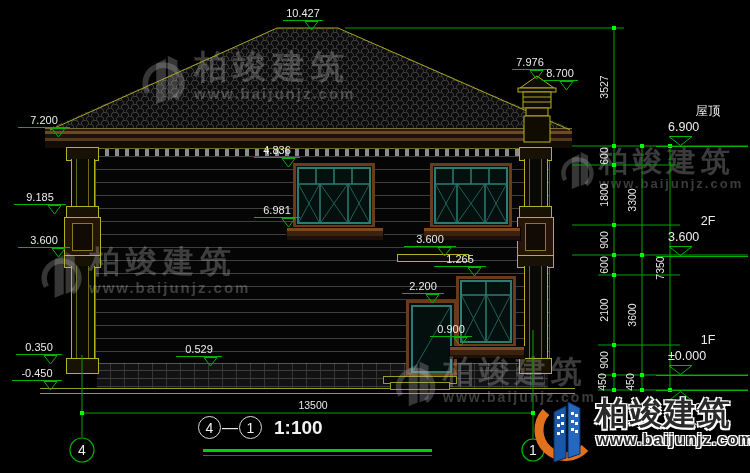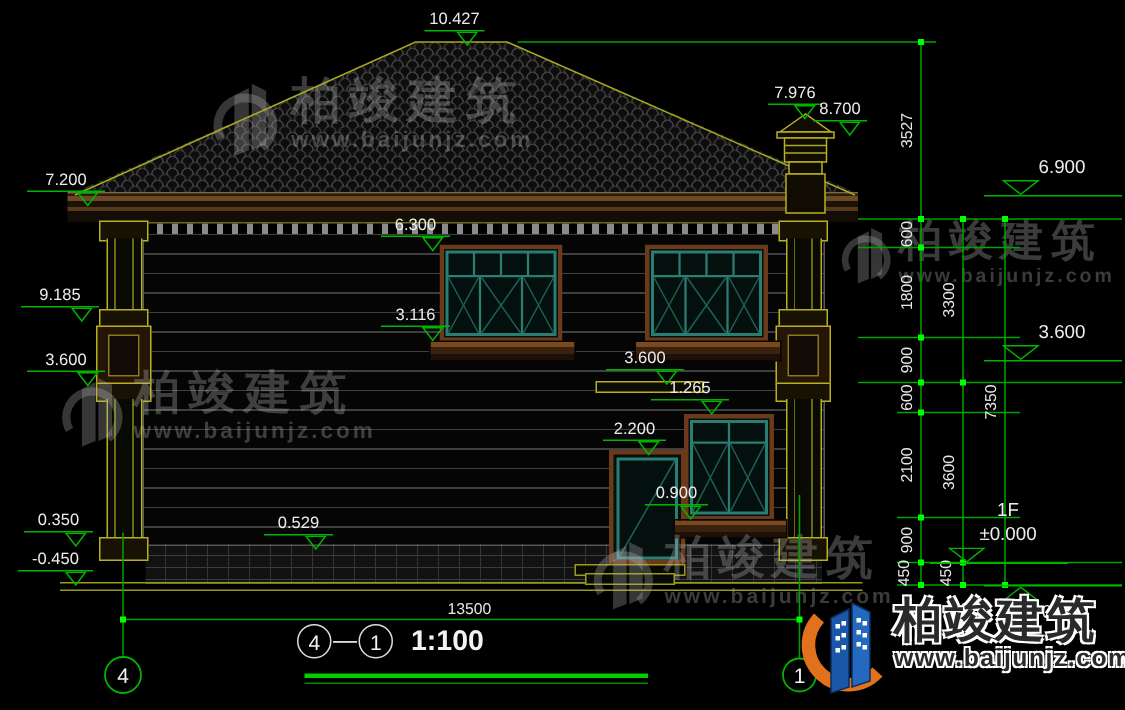--- a/index.html
+++ b/index.html
@@ -53,21 +53,21 @@
 
   
   .em{position:absolute;z-index:7;}
   .em-v{border-bottom:1px solid #00b400;text-align:center;padding:0 2px 1px;
     font-size:11px;color:#ececec;white-space:nowrap;line-height:12px;}
   .tri{display:block;}
   .tri polygon{fill:none;stroke:#00b400;stroke-width:1;}
   .tri-r{margin-left:auto;margin-right:4px;}
   .tri-l{margin-left:12px;}
   .em2 .em-l{font-size:12.5px;color:#ececec;text-align:center;line-height:16px;padding-left:12px;}
-  .em2 .em-v2{font-size:12.5px;color:#ececec;text-align:center;line-height:17px;padding-left:12px;white-space:nowrap;}
+  .em2 .em-v2{font-size:12.5px;color:#ececec;text-align:left;line-height:17px;padding-left:12px;white-space:nowrap;}
   .em2 .em2-line{border-bottom:1px solid #00b400;}
   .em2f .em2f-line{border-top:1px solid #00b400;}
   .trif{transform:rotate(180deg);margin-left:12px;}
   .em2f .em-v2{font-size:12.5px;color:#ececec;text-align:center;line-height:15px;padding-left:12px;}
 
   
   .lw{position:absolute;left:0;top:0;z-index:6;}
   .dline{stroke:#00a400;stroke-width:1;fill:none;}
   .yline{stroke:#a8a820;stroke-width:1;fill:none;}
   .yfill{stroke:#b8b020;stroke-width:1;fill:#100c02;}
@@ -337,33 +337,33 @@
         <polygon points="1,0.5 14,0.5 7.5,9"></polygon>
       </svg>
   </div>
   <div class="em" style="left:18px;top:114px;width:52px;">
     <div class="em-v">7.200</div>
     <svg class="tri tri-r" width="15" height="10" viewBox="0 0 15 10">
         <polygon points="1,0.5 14,0.5 7.5,9"></polygon>
       </svg>
   </div>
   <div class="em" style="left:254px;top:144px;width:46px;">
-    <div class="em-v">6.300</div>
+    <div class="em-v">4.836</div>
     <svg class="tri tri-r" width="15" height="10" viewBox="0 0 15 10">
         <polygon points="1,0.5 14,0.5 7.5,9"></polygon>
       </svg>
   </div>
   <div class="em" style="left:14px;top:191px;width:52px;">
     <div class="em-v">9.185</div>
     <svg class="tri tri-r" width="15" height="10" viewBox="0 0 15 10">
         <polygon points="1,0.5 14,0.5 7.5,9"></polygon>
       </svg>
   </div>
   <div class="em" style="left:254px;top:204px;width:46px;">
-    <div class="em-v">3.116</div>
+    <div class="em-v">6.981</div>
     <svg class="tri tri-r" width="15" height="10" viewBox="0 0 15 10">
         <polygon points="1,0.5 14,0.5 7.5,9"></polygon>
       </svg>
   </div>
   <div class="em" style="left:18px;top:234px;width:52px;">
     <div class="em-v">3.600</div>
     <svg class="tri tri-r" width="15" height="10" viewBox="0 0 15 10">
         <polygon points="1,0.5 14,0.5 7.5,9"></polygon>
       </svg>
   </div>
@@ -404,36 +404,38 @@
       </svg>
   </div>
   <div class="em" style="left:12px;top:367px;width:50px;">
     <div class="em-v">-0.450</div>
     <svg class="tri tri-r" width="15" height="10" viewBox="0 0 15 10">
         <polygon points="1,0.5 14,0.5 7.5,9"></polygon>
       </svg>
   </div>
 
   <div class="em em2" style="left:656px;top:103px;width:92px;">
+    <div class="em-l">屋顶</div>
     <div class="em-v2">6.900</div>
     <div class="em2-line">
       <svg class="tri tri-l" width="25" height="10" viewBox="0 0 25 10">
           <polygon points="1,0.5 24,0.5 12.5,9.5"></polygon>
         </svg>
     </div>
   </div>
   <div class="em em2" style="left:656px;top:213px;width:92px;">
+    <div class="em-l">2F</div>
     <div class="em-v2">3.600</div>
     <div class="em2-line">
       <svg class="tri tri-l" width="25" height="10" viewBox="0 0 25 10">
           <polygon points="1,0.5 24,0.5 12.5,9.5"></polygon>
         </svg>
     </div>
   </div>
-  <div class="em em2" style="left:620px;top:332px;width:92px;">
+  <div class="em em2" style="left:656px;top:332px;width:92px;">
     <div class="em-l">1F</div>
     <div class="em-v2">±0.000</div>
     <div class="em2-line">
       <svg class="tri tri-l" width="25" height="10" viewBox="0 0 25 10">
           <polygon points="1,0.5 24,0.5 12.5,9.5"></polygon>
         </svg>
     </div>
   </div>
   <div class="em em2f" style="left:656px;top:390px;width:92px;">
     <div class="em2f-line">

